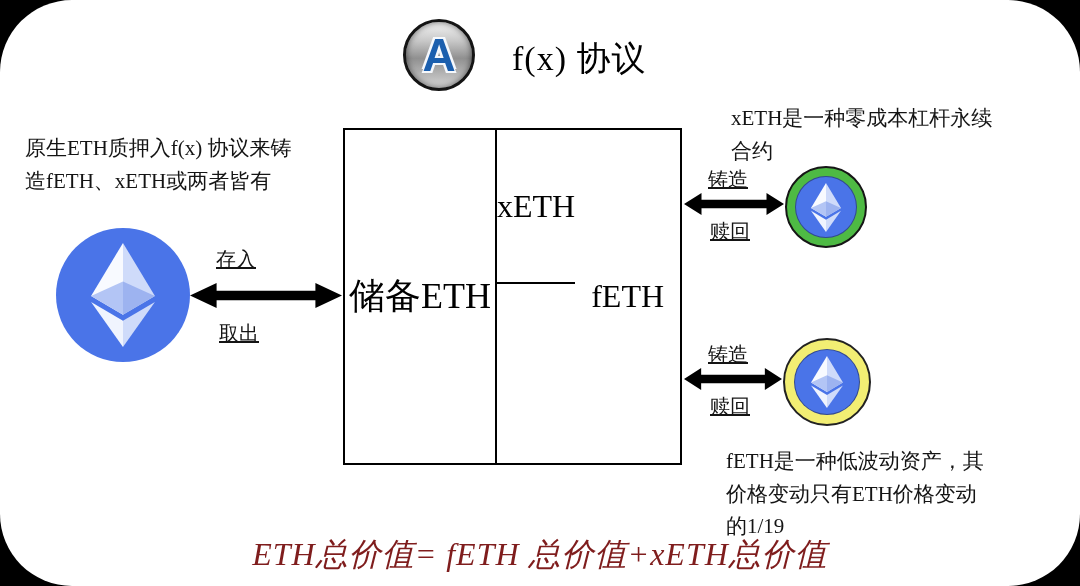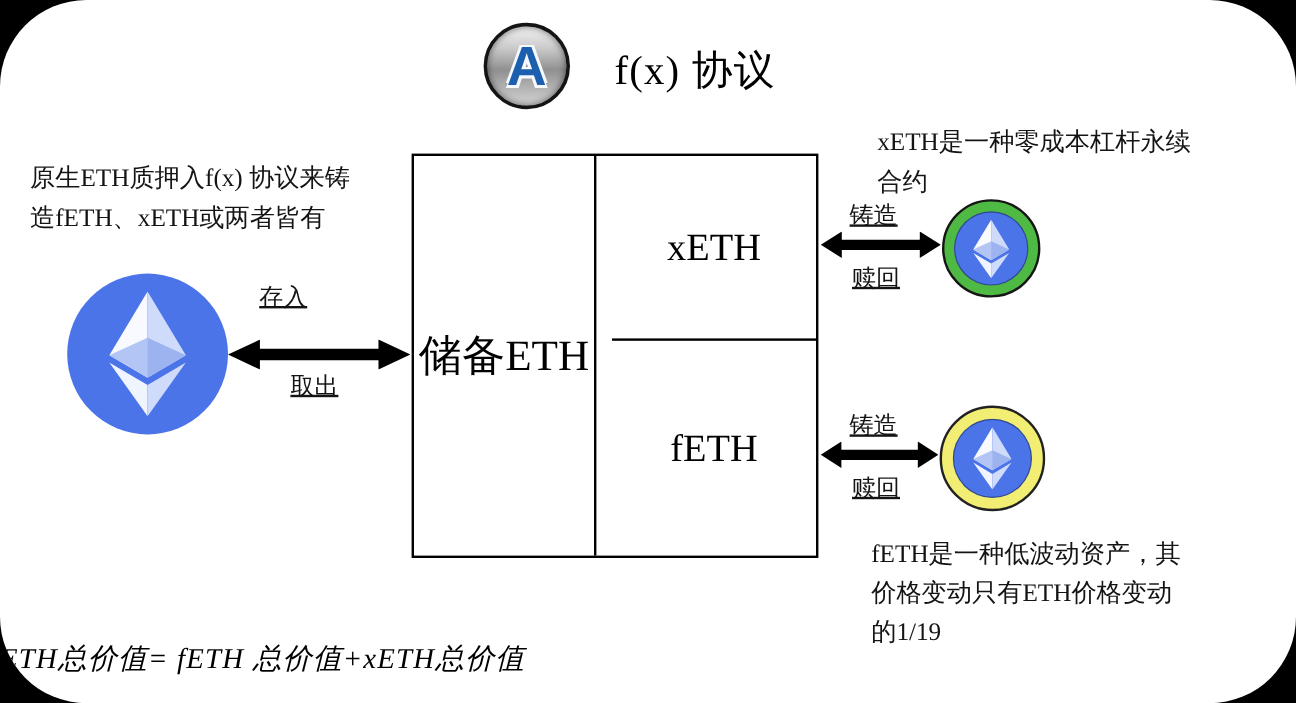--- a/index.html
+++ b/index.html
@@ -75,48 +75,48 @@
   .reserve-box{
     left:343px;top:128px;width:339px;height:337px;
     border:2px solid #000;box-sizing:border-box;
     display:flex;
   }
   .cell-reserve{
     width:152px;border-right:2px solid #000;box-sizing:border-box;
     display:flex;align-items:center;justify-content:center;
     font-size:36px;color:#000;
   }
-  .col-right{flex:1;display:flex;flex-direction:column;margin-left:13px;}
+  .col-right{flex:1;display:flex;}
   .cell-xeth{
     height:154px;border-bottom:2px solid #000;box-sizing:border-box;
     display:flex;align-items:center;justify-content:center;
     font-size:32px;color:#000;
   }
   .cell-feth{
     flex:1;display:flex;align-items:center;justify-content:center;
     font-size:32px;color:#000;
   }
 
   
   .arrow{display:block;}
   .arrow-left{left:190px;top:283px;width:152px;height:25px;}
   .arrow-xeth{left:684px;top:193px;width:100px;height:22px;}
   .arrow-feth{left:684px;top:368px;width:98px;height:22px;}
   .flow-label{font-size:20px;color:#141414;text-decoration:underline;}
-  .lbl-deposit{left:216px;top:234px;}
-  .lbl-withdraw{left:219px;top:308px;margin-left:23px;}
+  .lbl-deposit{left:216px;top:246px;}
+  .lbl-withdraw{left:219px;top:320px;}
   .lbl-mint-x{left:708px;top:166px;}
   .lbl-redeem-x{left:710px;top:218px;}
   .lbl-mint-f{left:708px;top:341px;}
   .lbl-redeem-f{left:710px;top:393px;}
 
   
   .formula{
-    left:0;right:0;top:533px;
-    font-size:24px;font-style:italic;letter-spacing:1px;color:#000000;
+    left:0;right:0;top:533px;text-align:center;
+    font-size:32px;font-style:italic;letter-spacing:1px;color:#7f1d1d;
   }
 </style>
 </head>
 <body>
 
 <div class="canvas">
 
   <div class="abs logo">
     <span class="logo-letter">A</span>
   </div>

